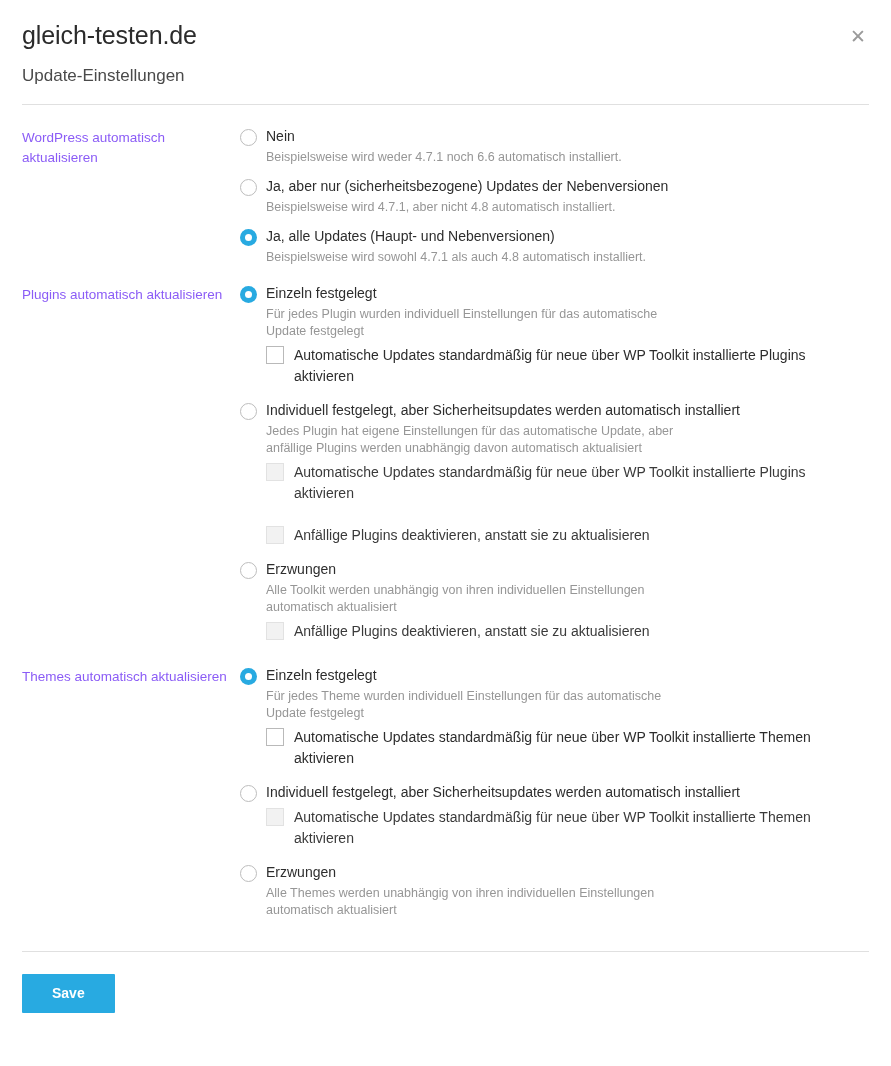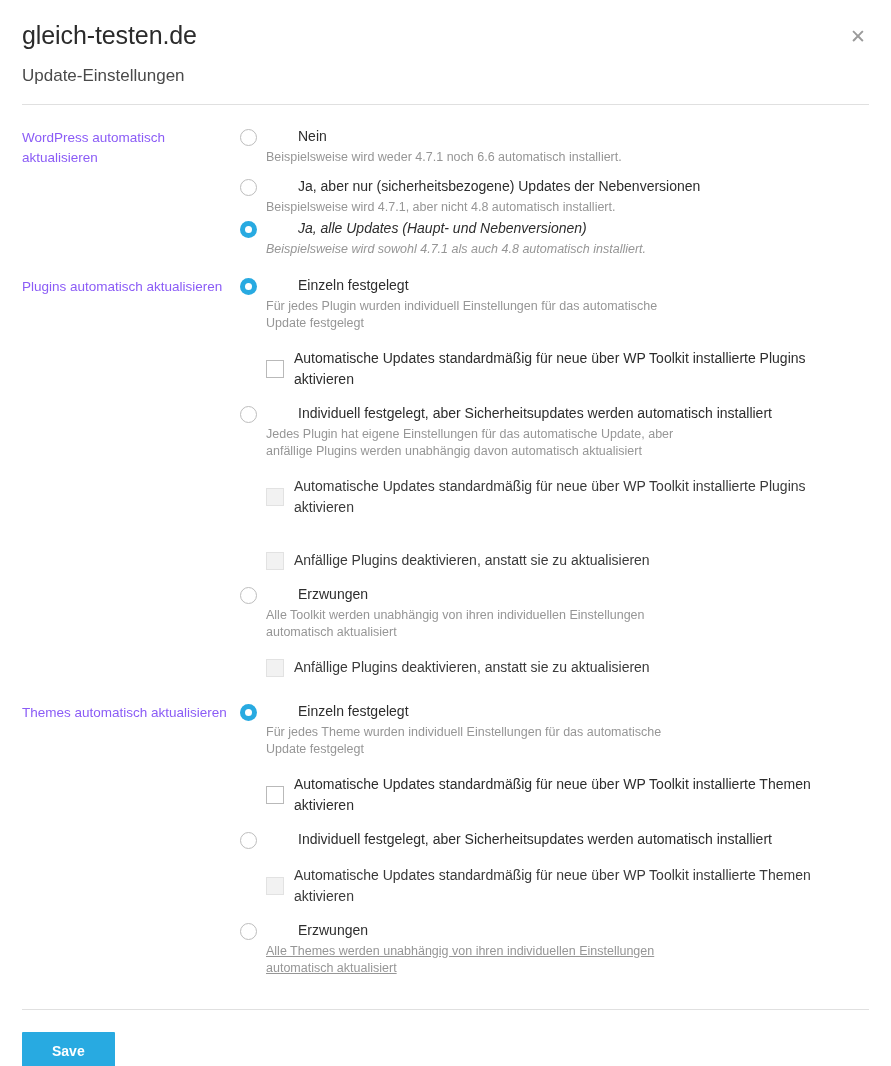--- a/index.html
+++ b/index.html
@@ -86,21 +86,20 @@
 
   
   .radio-group { }
   .radio-option {
     margin-bottom: 2px;
   }
   .radio-line {
     display: flex;
     align-items: flex-start;
     cursor: pointer;
-    gap: 32px;
   }
   .radio-mark {
     flex: 0 0 auto;
     width: 17px;
     height: 17px;
     border-radius: 50%;
     border: 1px solid #bdbdbd;
     background: #fff;
     box-sizing: border-box;
     margin-right: 9px;
@@ -130,22 +129,22 @@
     font-size: 12.5px;
     line-height: 17px;
     color: #969696;
     margin: 3px 0 0 26px;
     max-width: 440px;
   }
 
   
   .checkbox-row {
     display: flex;
-    align-items: center;
-    margin: 16px 0 8px 26px;
+    align-items: flex-start;
+    margin: 5px 0 8px 26px;
     cursor: pointer;
   }
   .checkbox-mark {
     flex: 0 0 auto;
     width: 18px;
     height: 18px;
     box-sizing: border-box;
     border: 1px solid #b9b9b9;
     background: #fff;
     margin-right: 10px;
@@ -219,21 +218,21 @@
           </div>
 
           <div class="radio-option" style="margin-top:11px;">
             <div class="radio-line">
               <span class="radio-mark"></span>
               <span class="radio-label">Ja, aber nur (sicherheitsbezogene) Updates der Nebenversionen</span>
             </div>
             <div class="radio-desc">Beispielsweise wird 4.7.1, aber nicht 4.8 automatisch installiert.</div>
           </div>
 
-          <div class="radio-option" style="margin-top:3px;font-style:italic;">
+          <div class="radio-option" style="margin-top:11px;">
             <div class="radio-line">
               <span class="radio-mark checked"></span>
               <span class="radio-label">Ja, alle Updates (Haupt- und Nebenversionen)</span>
             </div>
             <div class="radio-desc">Beispielsweise wird sowohl 4.7.1 als auch 4.8 automatisch installiert.</div>
           </div>
 
         </div>
       </div>
     </div>
@@ -314,21 +313,21 @@
               <span class="checkbox-mark disabled"></span>
               <span class="checkbox-label disabled">Automatische Updates standardmäßig für neue über WP Toolkit installierte Themen aktivieren</span>
             </div>
           </div>
 
           <div class="radio-option" style="margin-top:14px;">
             <div class="radio-line">
               <span class="radio-mark"></span>
               <span class="radio-label">Erzwungen</span>
             </div>
-            <div class="radio-desc" style="max-width:420px;text-decoration:underline;">Alle Themes werden unabhängig von ihren individuellen Einstellungen automatisch aktualisiert</div>
+            <div class="radio-desc" style="max-width:420px;">Alle Themes werden unabhängig von ihren individuellen Einstellungen automatisch aktualisiert</div>
           </div>
 
         </div>
       </div>
     </div>
 
   </div>
 
   <div class="footer-divider"></div>
   <div class="footer">

